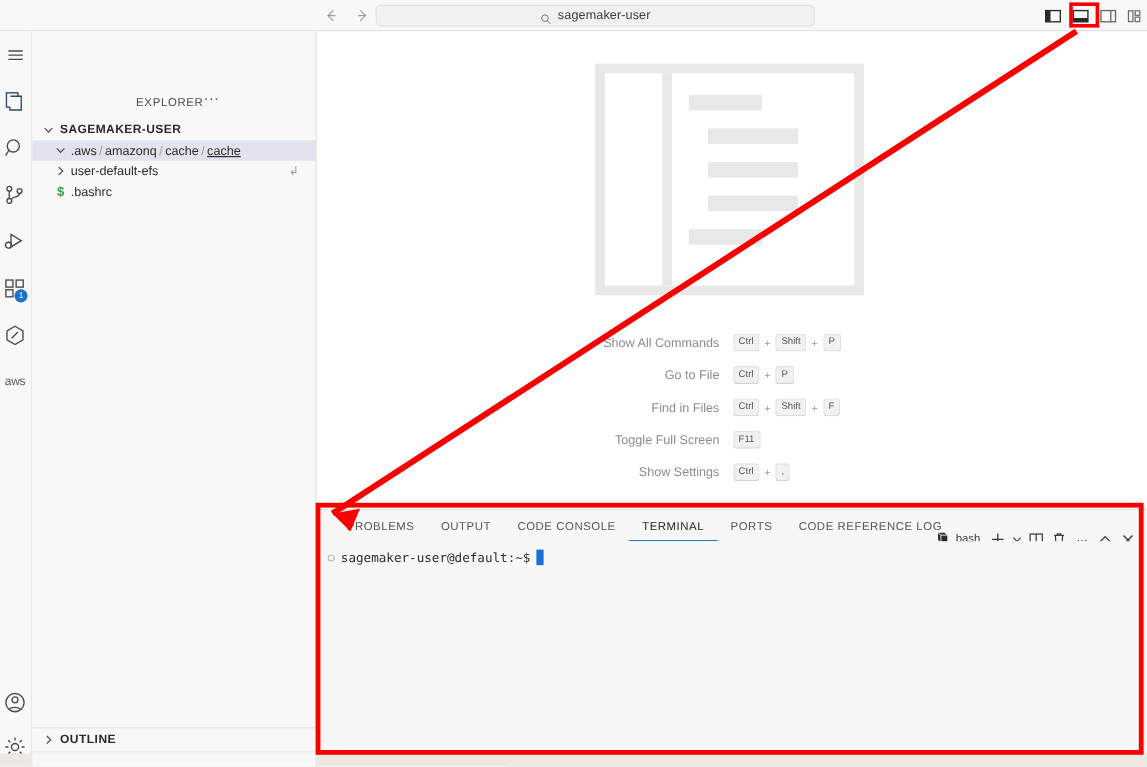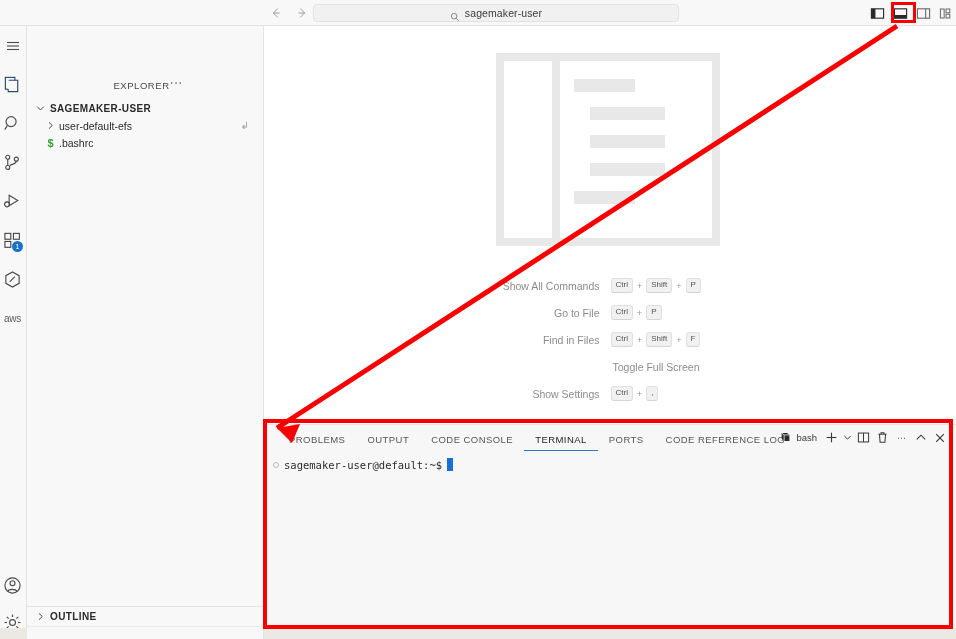--- a/index.html
+++ b/index.html
@@ -221,21 +221,21 @@
     letter-spacing: .45px;
     padding: 0 11px 5px 11px;
     line-height: 11px;
     border-bottom: 1px solid transparent;
   }
   .ptab.active {
     color: #222;
     border-bottom: 1px solid #2a7ac4;
   }
   .panel-actions {
-    position: absolute; right: 7px; top: 3px;
+    position: absolute; right: 7px; top: 15px;
     display: flex; align-items: center; gap: 0;
   }
   .pa {
     height: 19px; display: flex; align-items: center;
     justify-content: center; color: #4a4a4a;
   }
   .pa-term {
     gap: 4px; padding: 0 5px;
   }
   .pa-term-label { font-size: 9.5px; color: #3a3a3a; }
@@ -450,20 +450,28 @@
 
     <div class="tree-root">
       <span class="chev">
         <svg width="9" height="9" viewBox="0 0 10 10">
             <path d="M1.5 3 L5 6.7 L8.5 3" fill="none" stroke="#4a4a4a" stroke-width="1.1"></path>
           </svg>
       </span>
       <span class="tree-root-label">SAGEMAKER-USER</span>
     </div>
 
+    <div class="tree-row selected">
+      <span class="chev">
+        <svg width="9" height="9" viewBox="0 0 10 10">
+            <path d="M1.5 3 L5 6.7 L8.5 3" fill="none" stroke="#4a4a4a" stroke-width="1.1"></path>
+          </svg>
+      </span>
+      <span class="tree-label"><span class="path-seg">.aws</span><span class="path-sep">/</span><span class="path-seg">amazonq</span><span class="path-sep">/</span><span class="path-seg">cache</span><span class="path-sep">/</span><span class="path-seg path-last">cache</span></span>
+    </div>
 
 
     <div class="tree-row">
       <span class="chev">
         <svg width="9" height="9" viewBox="0 0 10 10">
             <path d="M3.3 1.5 L7 5 L3.3 8.5" fill="none" stroke="#4a4a4a" stroke-width="1.1"></path>
           </svg>
       </span>
       <span class="tree-label">user-default-efs</span>
       <span class="tree-trailing">↲</span>
@@ -523,20 +531,23 @@
         <span class="sc-keys">
           <span class="key">Ctrl</span>
           <span class="plus">+</span>
           <span class="key">Shift</span>
           <span class="plus">+</span>
           <span class="key">F</span>
         </span>
       </div>
       <div class="shortcut-row">
         <span class="sc-label">Toggle Full Screen</span>
+        <span class="sc-keys">
+          <span class="key">F11</span>
+        </span>
       </div>
       <div class="shortcut-row">
         <span class="sc-label">Show Settings</span>
         <span class="sc-keys">
           <span class="key">Ctrl</span>
           <span class="plus">+</span>
           <span class="key">,</span>
         </span>
       </div>
     </div>

